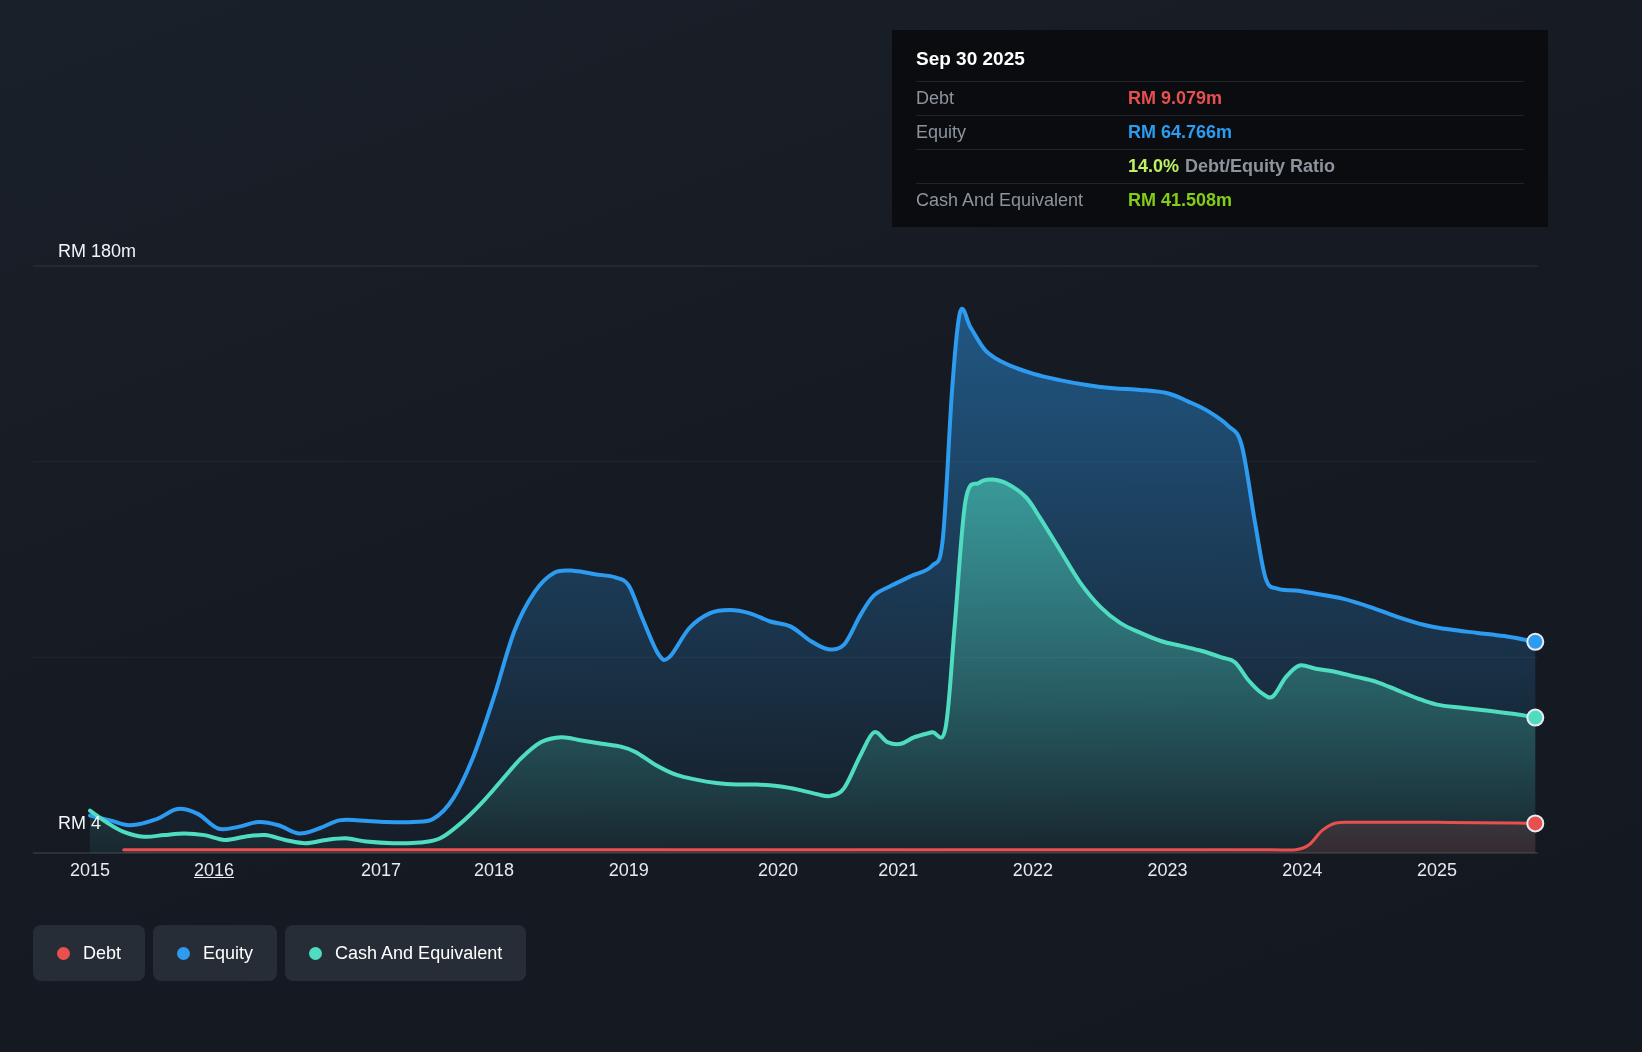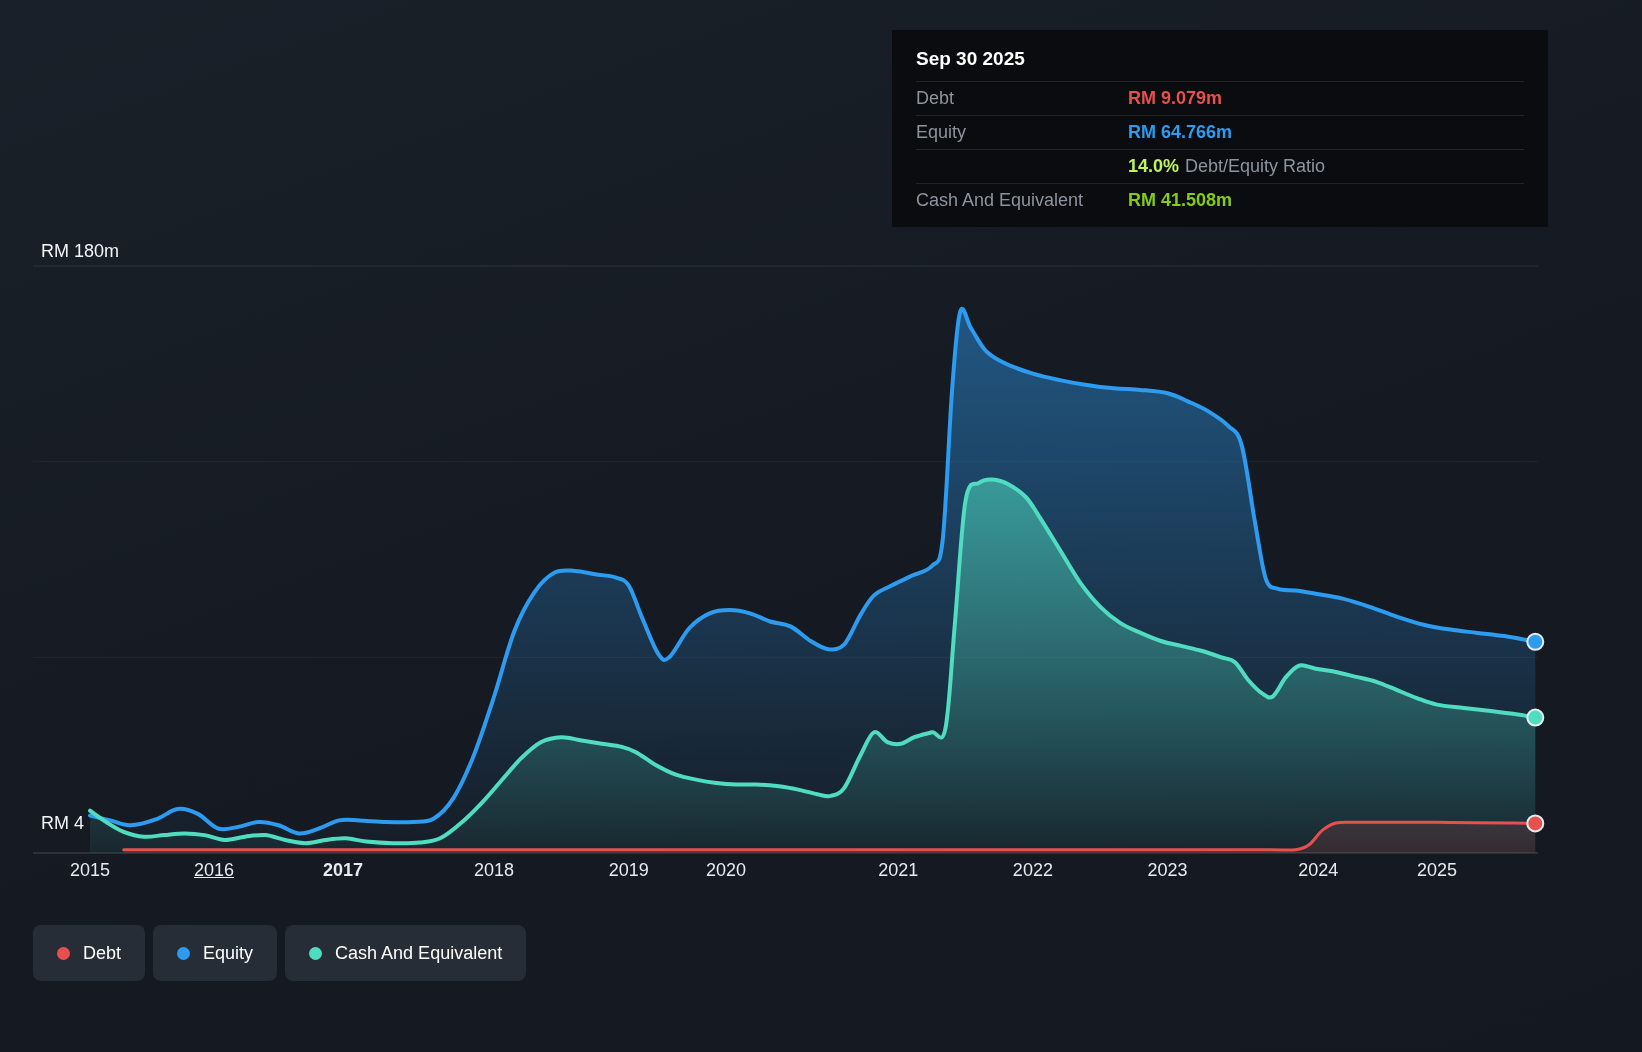--- a/index.html
+++ b/index.html
@@ -3,37 +3,37 @@
 <meta charset="utf-8">
 <style>
   html,body{margin:0;padding:0;background:#12161d;}
   .page{
     position:relative;width:1642px;height:1052px;overflow:hidden;
     background:linear-gradient(160deg,#1a2029 0%,#161b23 45%,#141820 100%);
     font-family:"Liberation Sans",sans-serif;color:#fff;
   }
   .chart-svg{position:absolute;left:0;top:0;z-index:1;}
   
-  .y-label{position:absolute;left:41px;font-size:18px;color:#f2f4f7;z-index:2;text-align:right;}
+  .y-label{position:absolute;left:58px;font-size:18px;color:#f2f4f7;z-index:2;text-align:right;}
   .y-label-top{top:241px;}
   .y-label-bottom{top:813px;}
   .x-labels{position:absolute;left:0;top:860px;width:100%;height:26px;z-index:2;}
   .x-tick{position:absolute;top:0;transform:translateX(-50%);font-size:18px;color:#e7eaee;}
   
   .tooltip{
     position:absolute;left:892px;top:30px;width:656px;box-sizing:border-box;
     background:#0a0c10;border-radius:0;padding:8px 24px 10px;z-index:3;
   }
   .tt-date{font-size:19px;font-weight:700;color:#fff;padding:10px 0 11px;}
   .tt-row{display:flex;align-items:center;height:33px;font-size:18px;
     border-top:1px solid rgba(255,255,255,0.10);}
   .tt-label{width:212px;flex-shrink:0;color:#8d949e;}
   .tt-value{font-weight:700;}
   .tt-ratio-strong{font-weight:700;color:#bef264;}
-  .tt-ratio-label{color:#8d949e;font-weight:400;margin-left:6px;}
+  .tt-ratio-label{color:#8d949e;font-weight:700;margin-left:6px;}
   
   .legend{position:absolute;left:33px;top:925px;display:flex;gap:8px;z-index:2;}
   .chip{display:flex;align-items:center;gap:13px;height:56px;padding:0 24px;
     background:#272d36;border-radius:8px;font-size:18px;color:#fff;cursor:pointer;}
   .dot{width:13px;height:13px;border-radius:50%;flex-shrink:0;}
 </style>
 </head>
 <body>
 
 <div class="page">
@@ -67,28 +67,28 @@
       <circle cx="1535.3" cy="717.6" r="8" fill="#4fdcc0" stroke="#e6ecf2" stroke-width="2"></circle>
       <circle cx="1535.3" cy="823.4" r="8" fill="#e8504e" stroke="#e6ecf2" stroke-width="2"></circle>
     </svg>
 
   <div class="y-label y-label-top">RM 180m</div>
   <div class="y-label y-label-bottom">RM 4</div>
 
   <div class="x-labels">
       <span class="x-tick" style="left: 90px;">2015</span>
       <span class="x-tick" style="left: 214px; text-decoration: underline;">2016</span>
-      <span class="x-tick" style="left: 343px; font-weight: bold;">2017</span>
+      <span class="x-tick" style="left: 381px;">2017</span>
       <span class="x-tick" style="left: 494.1px;">2018</span>
       <span class="x-tick" style="left: 628.8px;">2019</span>
-      <span class="x-tick" style="left: 726px;">2020</span>
+      <span class="x-tick" style="left: 778px;">2020</span>
       <span class="x-tick" style="left: 898.2px;">2021</span>
       <span class="x-tick" style="left: 1032.9px;">2022</span>
       <span class="x-tick" style="left: 1167.6px;">2023</span>
-      <span class="x-tick" style="left: 1302.3px; margin-left: 16px;">2024</span>
+      <span class="x-tick" style="left: 1302.3px;">2024</span>
       <span class="x-tick" style="left: 1437px;">2025</span>
     </div>
 
   <div class="tooltip">
     <div class="tt-date">Sep 30 2025</div>
     <div class="tt-row">
       <span class="tt-label">Debt</span>
       <span class="tt-value" style="color: rgb(232, 80, 78);">RM 9.079m</span>
     </div>
     <div class="tt-row">

